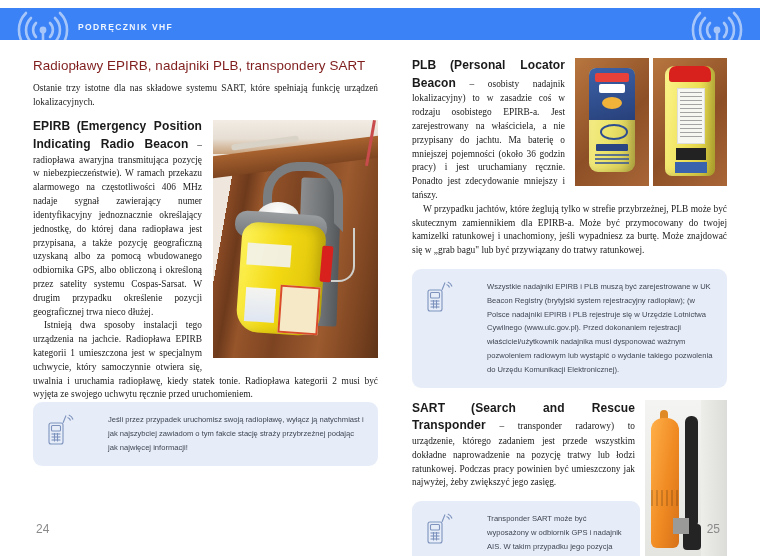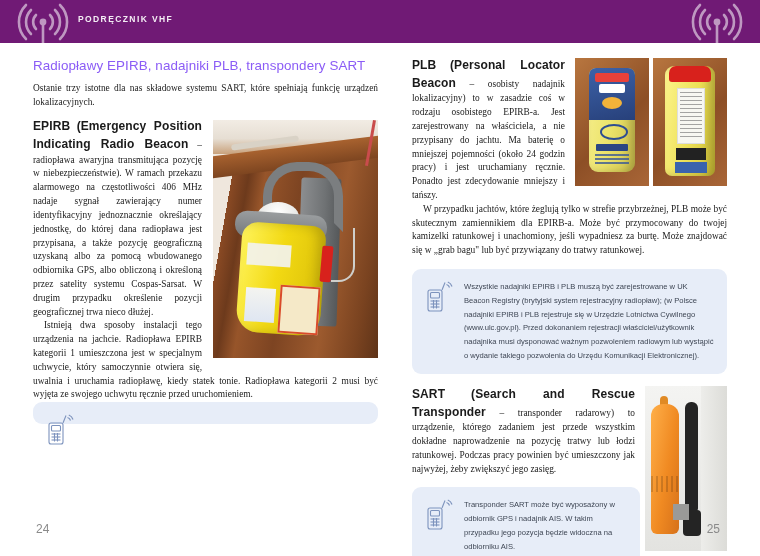--- a/index.html
+++ b/index.html
@@ -5,43 +5,43 @@
   html,body{margin:0;padding:0;}
   body{
     width:760px;height:556px;background:#ffffff;
     font-family:"Liberation Serif", serif;
     color:#1a1a1a;overflow:hidden;position:relative;
   }
   .page{position:relative;width:760px;height:556px;background:#fff;}
 
   
   .header-band{
-    position:absolute;left:0;top:0;width:760px;height:43px;
-    background:#701a75;
+    position:absolute;left:0;top:8px;width:760px;height:32px;
+    background:#3b82f6;
   }
   .hdr-logo{position:absolute;top:-8px;width:58px;height:58px;opacity:.55;}
   .hdr-logo.left{left:14px;}
   .hdr-logo.right{right:14px;}
   .hdr-label{
     position:absolute;top:14px;
     font-family:"Liberation Sans", sans-serif;
     font-size:8.5px;letter-spacing:1.4px;font-weight:bold;
     color:#ffffff;opacity:.92;
   }
   .hdr-label.left{left:78px;}
   .hdr-label.right{right:80px;margin-top:29px;}
 
   
   .col{position:absolute;top:57px;}
   .col-left{left:33px;width:345px;}
   .col-right{left:412px;width:315px;}
 
   h1.title{
     font-family:"Liberation Sans", sans-serif;
-    font-size:13.4px;font-weight:normal;color:#8b5cf6;
+    font-size:13.4px;font-weight:normal;color:#7f1d1d;
     line-height:1.28;margin:0 0 7px 0;letter-spacing:.1px;
   }
   p{
     margin:0;font-size:9.4px;line-height:1.47;
     text-align:justify;text-justify:inter-word;
     hyphens:auto;-webkit-hyphens:auto;
   }
   p.indent{text-indent:11px;}
   .lead{font-size:9.4px;line-height:1.5;text-align:justify;margin:0 0 9px 0;}
   .en{font-family:"Liberation Sans", sans-serif;font-size:12px;font-weight:bold;letter-spacing:.1px;}
@@ -140,21 +140,21 @@
   .sart-body:before{content:"";position:absolute;left:0;top:72px;width:100%;height:16px;
      background:repeating-linear-gradient(90deg,rgba(0,0,0,.16) 0 2px,transparent 2px 5px);}
   .sart-tip{position:absolute;left:15px;top:10px;width:8px;height:12px;background:#e08a25;border-radius:4px 4px 0 0;}
   .sart-ant{position:absolute;left:40px;top:16px;width:13px;height:112px;background:#242424;border-radius:6px;}
   .sart-foot{position:absolute;left:38px;top:124px;width:18px;height:26px;background:#242424;border-radius:4px;}
   .sart-brk{position:absolute;left:28px;top:118px;width:16px;height:16px;background:#9a9a98;}
 
   
   .infobox{
     position:relative;background:#e7edf8;border-radius:9px;
-    padding:11px 13px 11px 52px;margin:11px 0 0 0;
+    padding:11px 13px 11px 75px;margin:11px 0 0 0;
   }
   .infobox p{
     font-family:"Liberation Sans", sans-serif;
     font-size:7.6px;line-height:1.82;color:#3e4654;text-align:left;
   }
   .ib-icon{position:absolute;left:13px;top:12px;width:28px;height:32px;}
 
   .box-left{margin-top:0;}
 
   
@@ -248,20 +248,21 @@
             <line x1="5.5" y1="23" x2="14.5" y2="23"></line>
             <line x1="5.5" y1="26" x2="14.5" y2="26"></line>
             <line x1="8.5" y1="19" x2="8.5" y2="27.5"></line>
             <line x1="11.5" y1="19" x2="11.5" y2="27.5"></line>
             <line x1="17" y1="9" x2="20" y2="1.5"></line>
             <path d="M21.5 3.5 A4 4 0 0 1 24.5 6.5" stroke-width="1.2"></path>
             <path d="M22.8 1 A7 7 0 0 1 27 5.5" stroke-width="1.2"></path>
           </g>
         </svg>
       </span>
+      <p>Jeśli przez przypadek uruchomisz swoją radiopławę, wyłącz ją natychmiast i jak najszybciej zawiadom o tym fakcie stację straży przybrzeżnej podając jak najwięcej informacji!</p>
     </div>
   </div>
 
   <div class="col col-right">
 
     <div class="figure fig-plb">
       <div class="ph-plb">
         <div class="plb-a photo">
           <div class="plb-dev">
             <div class="plb-top">
@@ -278,21 +279,21 @@
           <div class="plb2-dev">
             <div class="plb2-cap"></div>
             <div class="plb2-lbl"></div>
             <div class="plb2-bar"></div>
             <div class="plb2-bc"></div>
           </div>
         </div>
       </div>
     </div>
 
-    <p><span class="en">PLB</span> <span class="en">(Personal Locator Beacon</span><span> – osobisty nadajnik lokalizacyjny) to w zasadzie coś w rodzaju osobistego EPIRB-a. Jest zarejestrowany na właściciela, a nie przypisany do jachtu. Ma baterię o mniejszej pojemności (około 24 godzin pracy) i jest uruchamiany ręcznie. Ponadto jest zdecydowanie mniejszy i tańszy.</span></p>
+    <p><span class="en">PLB</span> <span class="en">(Personal Locator Beacon</span><span> – osobisty nadajnik lokalizacyjny) to w zasadzie coś w rodzaju osobistego EPIRB-a. Jest zarejestrowany na właściciela, a nie przypisany do jachtu. Ma baterię o mniejszej pojemności (około 36 godzin pracy) i jest uruchamiany ręcznie. Ponadto jest zdecydowanie mniejszy i tańszy.</span></p>
 
     <p class="indent">W przypadku jachtów, które żeglują tylko w strefie przybrzeżnej, PLB może być skutecznym zamiennikiem dla EPIRB-a. Może być przymocowany do twojej kamizelki ratunkowej i unachomiony, jeśli wypadniesz za burtę. Może znajdować się w „grab bagu" lub być przywiązany do tratwy ratunkowej.</p>
 
     <div class="clear"></div>
 
     <div class="infobox">
       <span class="ib-icon">
         <svg viewBox="0 0 28 32" width="28" height="32" aria-hidden="true">
           <g fill="none" stroke="#7d93bd" stroke-width="1.1">
             <rect x="3" y="9" width="14" height="21" rx="2"></rect>

